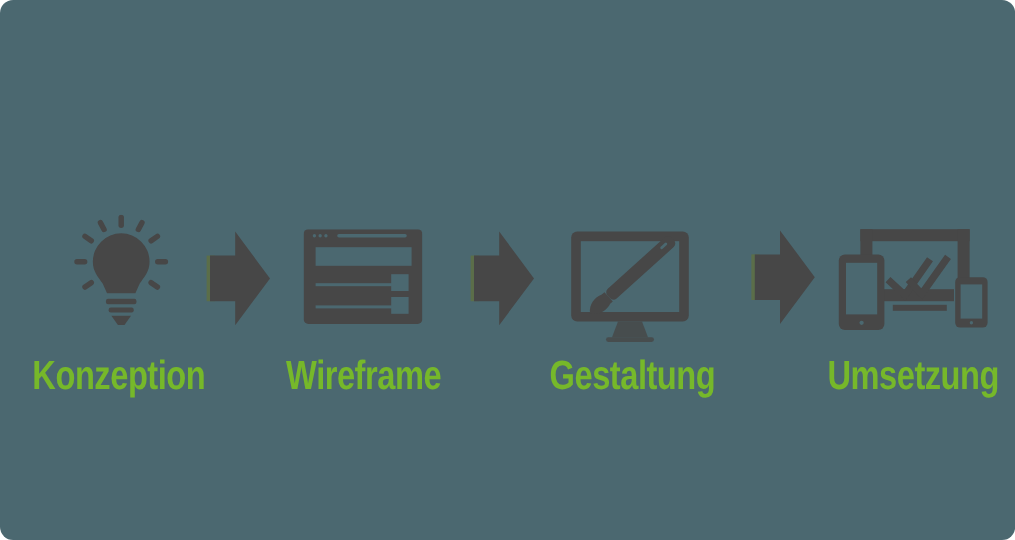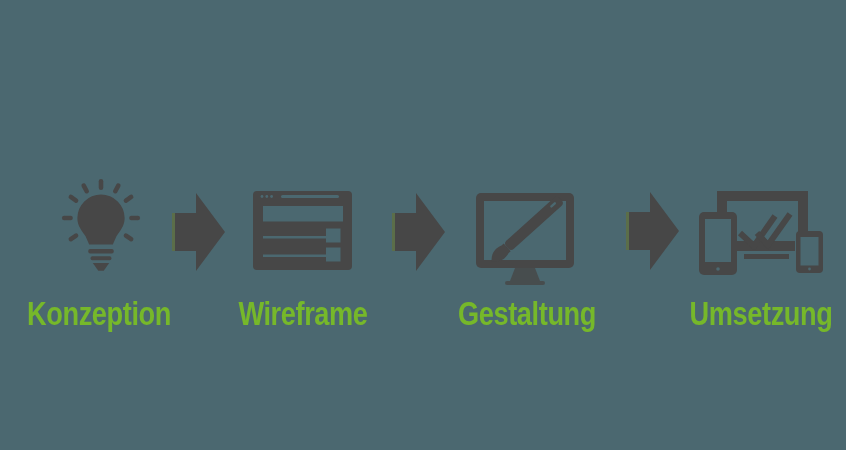--- a/index.html
+++ b/index.html
@@ -2,20 +2,21 @@
 <html style="--bg: #4B6870; --icon: #474747; --green: #76B82A; --olive: #5E7042;"><head>
 <meta charset="utf-8">
 <style>
   html,body { margin:0; padding:0; }
   .frame {
     position:relative;
     width:846px; height:450px;
     background:var(--bg,#4B6870);
     overflow:hidden;
     font-family:"Liberation Sans", sans-serif;
+    border-radius:11px;
   }
   .abs { position:absolute; }
   .ic  { fill:var(--icon,#474747); }
   .bgf { fill:var(--bg,#4B6870); }
   .olv { fill:var(--olive,#5E7042); }
   .step-label {
     position:absolute;
     top:295px;
     transform:translateX(-50%) scaleX(0.80);
     transform-origin:center top;

